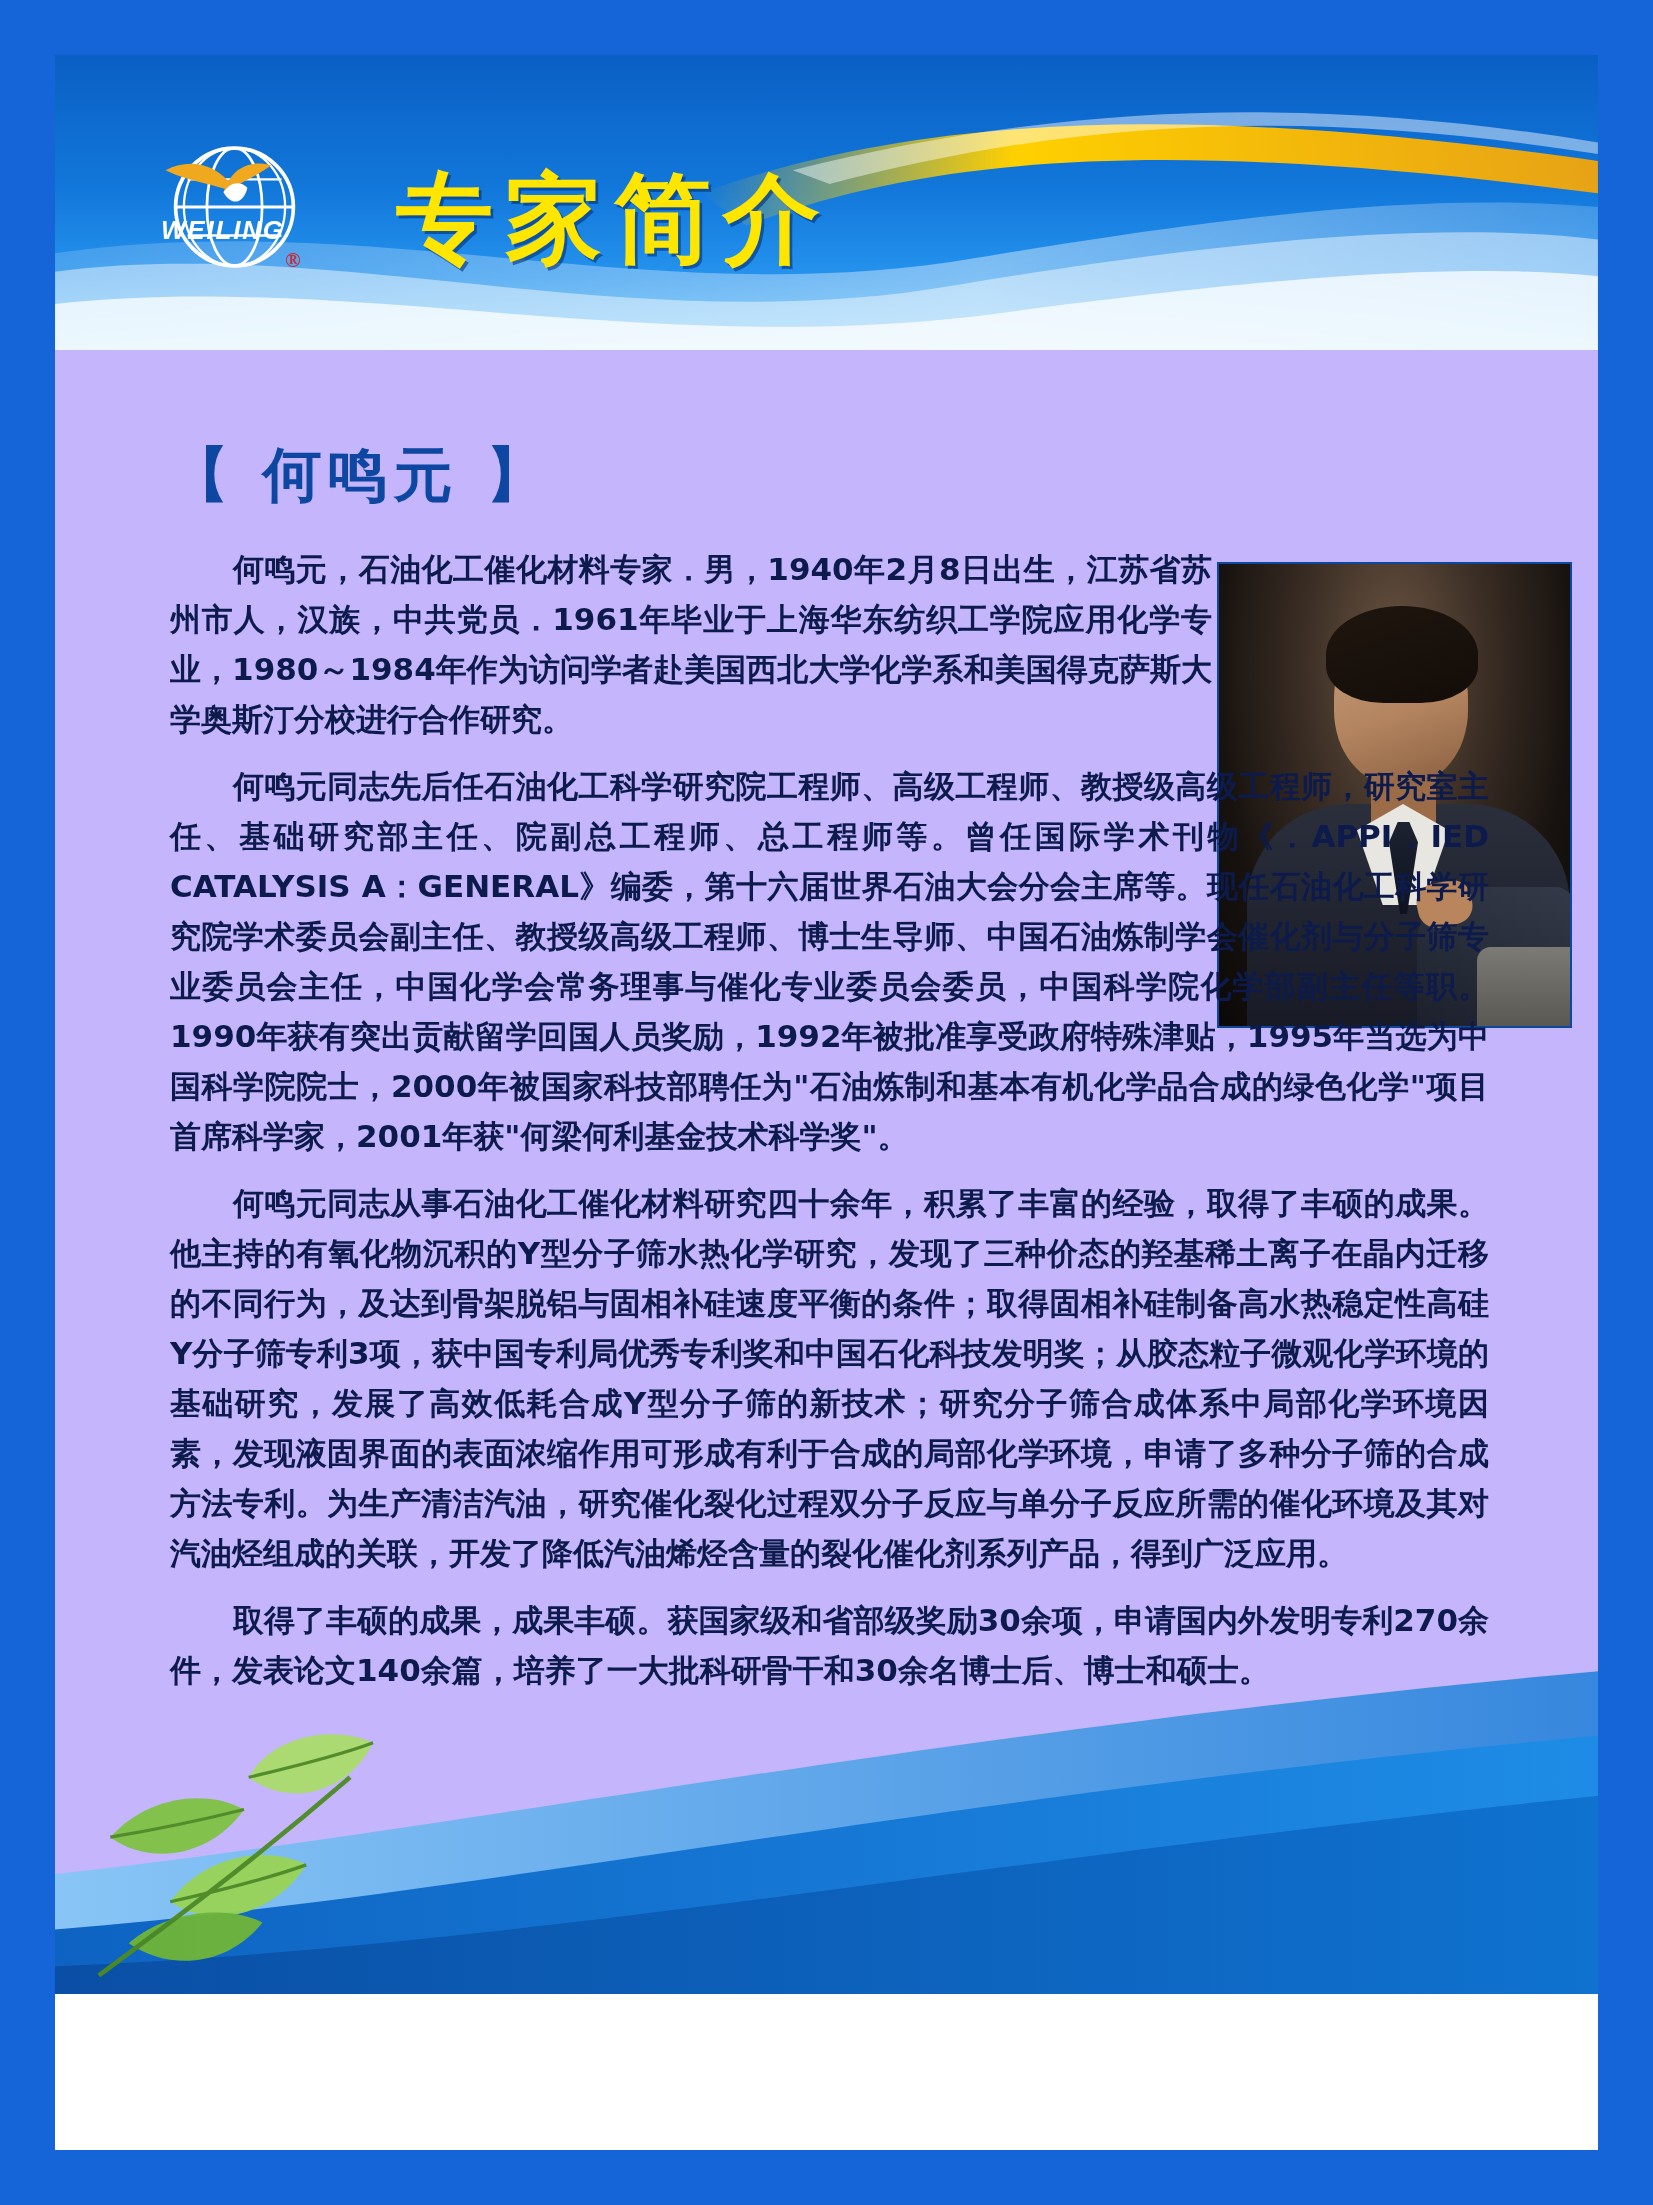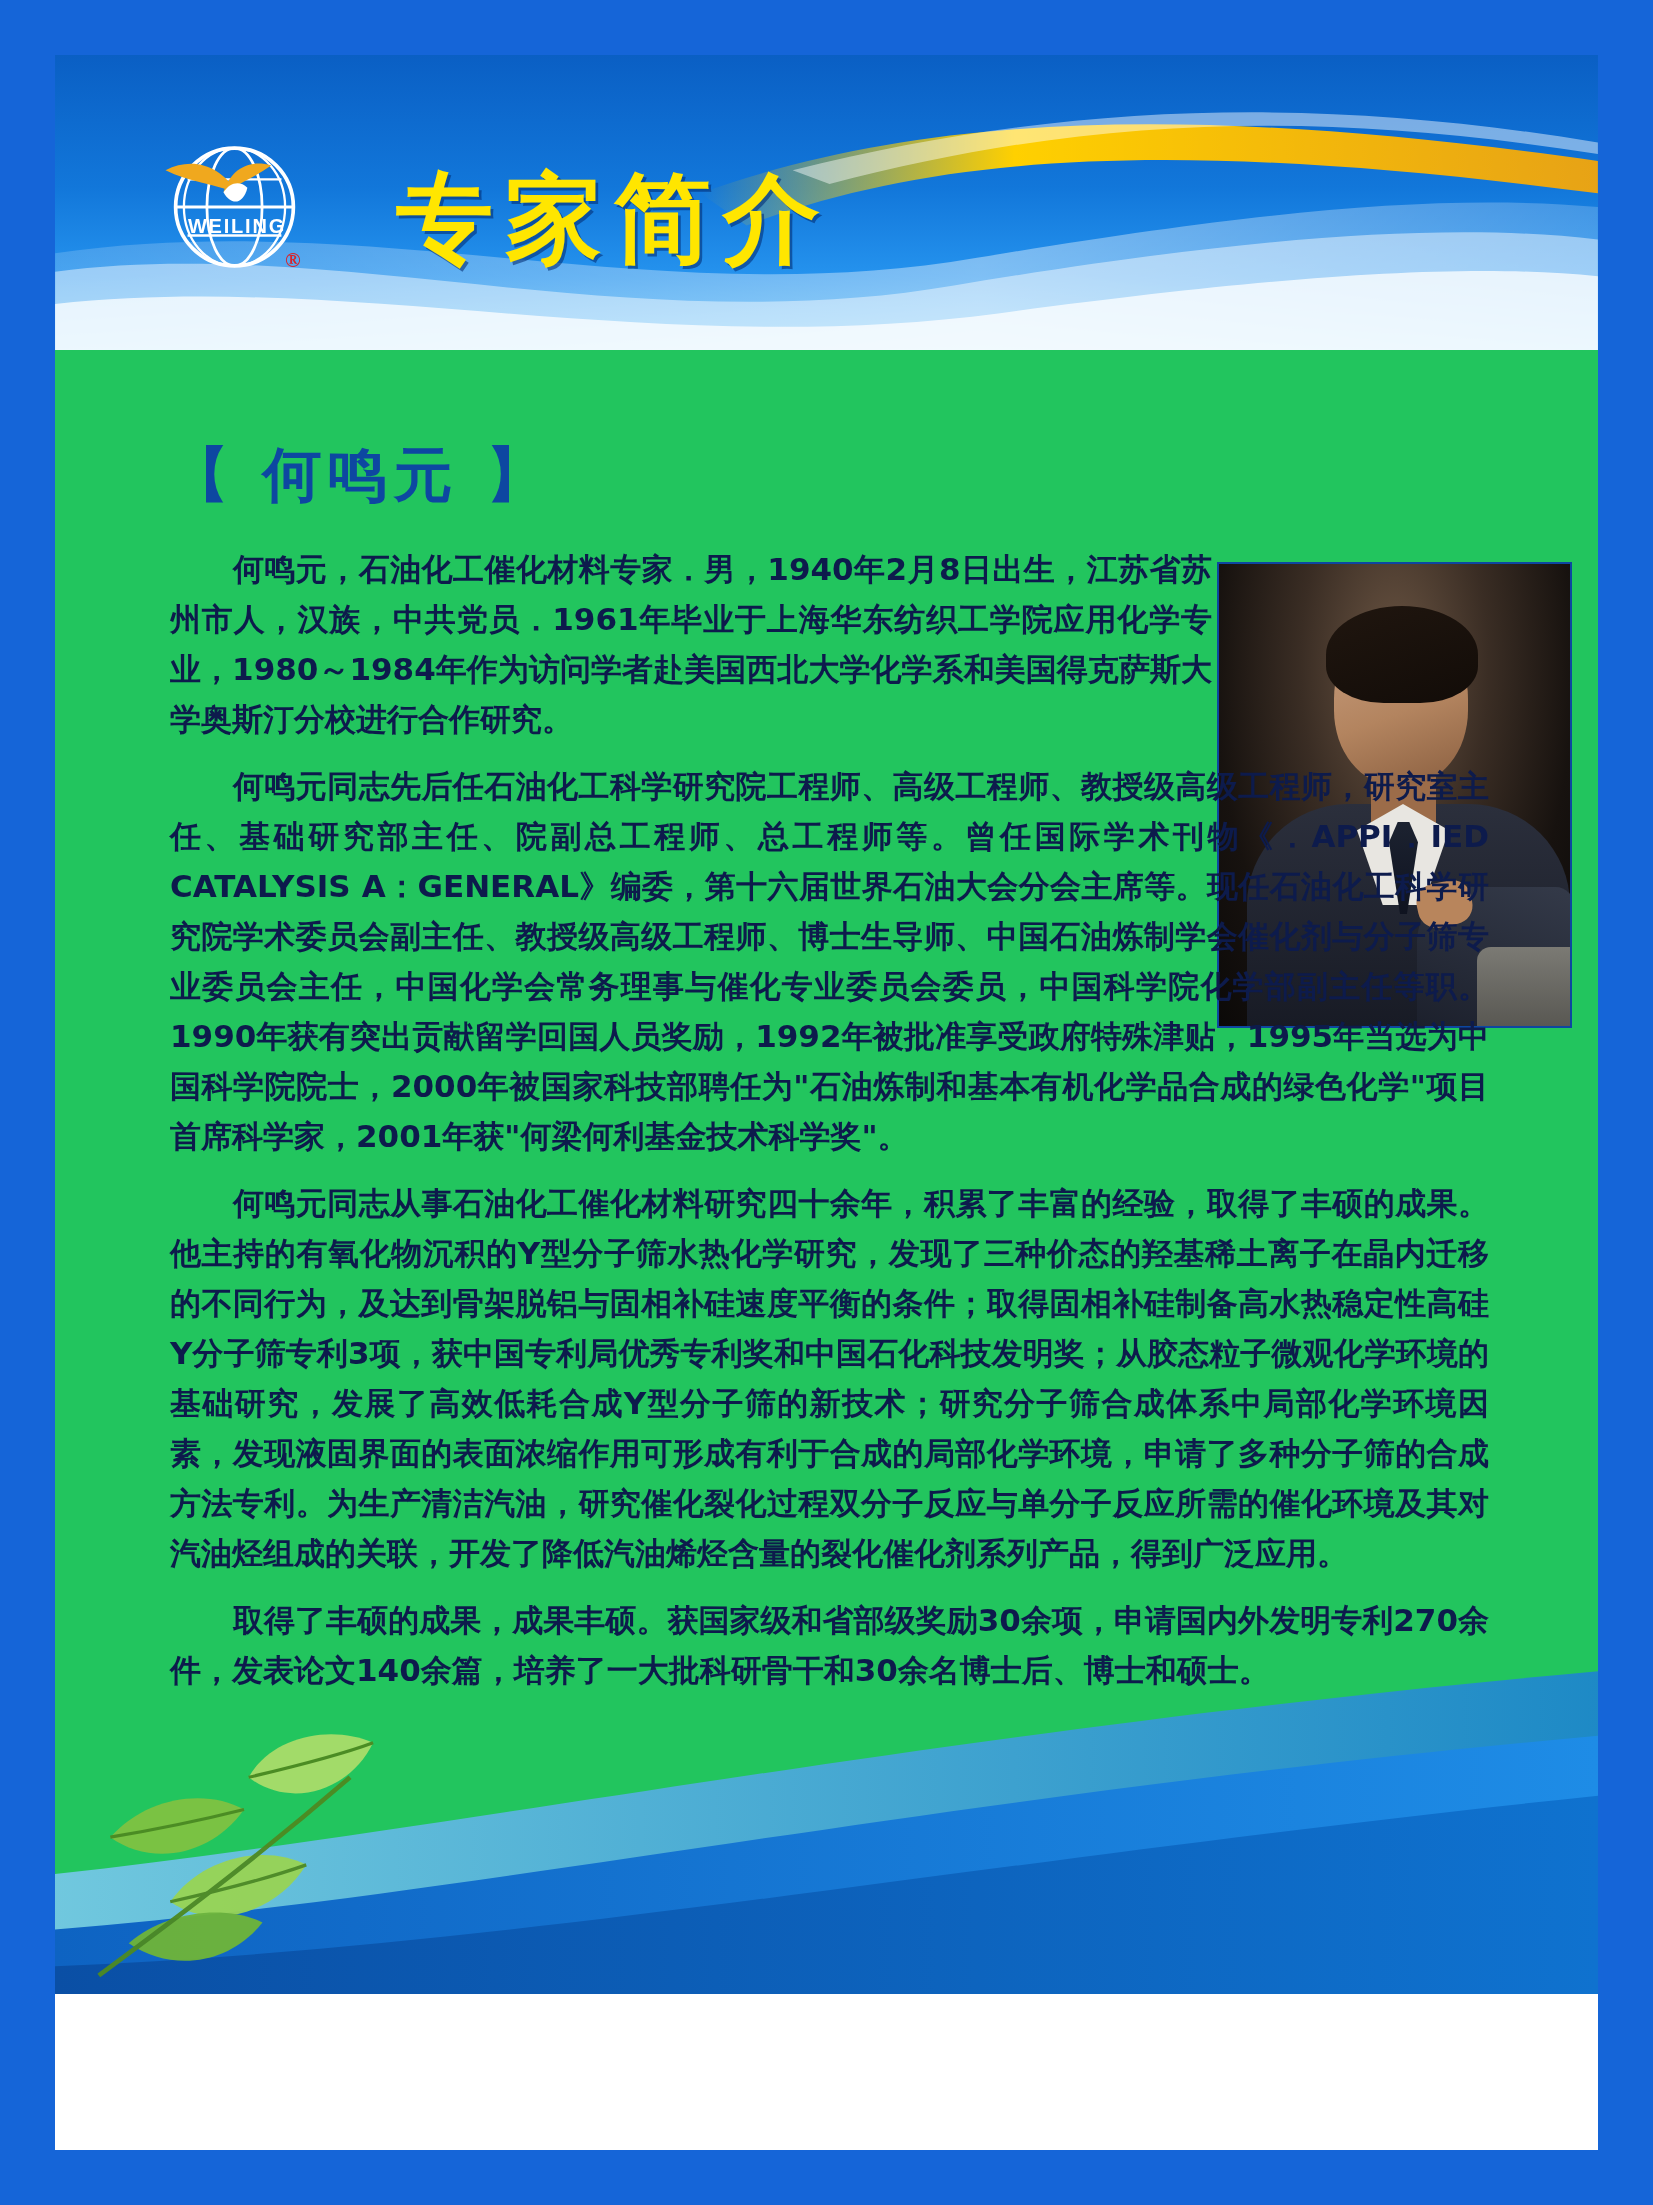--- a/index.html
+++ b/index.html
@@ -54,26 +54,27 @@
     left: 78px;
     top: 83px;
     width: 203px;
     height: 138px;
   }
   .logo-text {
     position: absolute;
     left: 28px;
     top: 77px;
     width: 152px;
-    text-align: center;
+    text-align: left;
     color: #ffffff;
-    font-size: 20px;
+    font-size: 26px;
     font-weight: bold;
     letter-spacing: 1.8px;
     font-family: "Liberation Sans", sans-serif;
+    font-style: italic;
   }
   .logo-reg {
     position: absolute;
     left: 152px;
     top: 110px;
     color: #d8232a;
     font-size: 21px;
     font-weight: bold;
     font-family: "Liberation Serif", serif;
   }
@@ -92,21 +93,21 @@
     white-space: nowrap;
   }
 
   
   .content {
     position: absolute;
     left: 0;
     top: 295px;
     width: 1543px;
     height: 1644px;
-    background: #22c55e;
+    background: #c4b5fd;
   }
 
   .person-name {
     position: absolute;
     left: 115px;
     top: 92px;
     font-size: 59px;
     line-height: 65px;
     font-weight: bold;
     color: #0d47a1;

